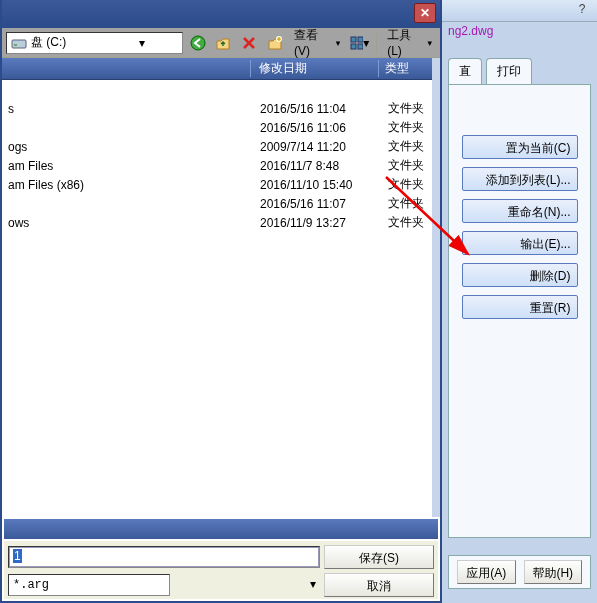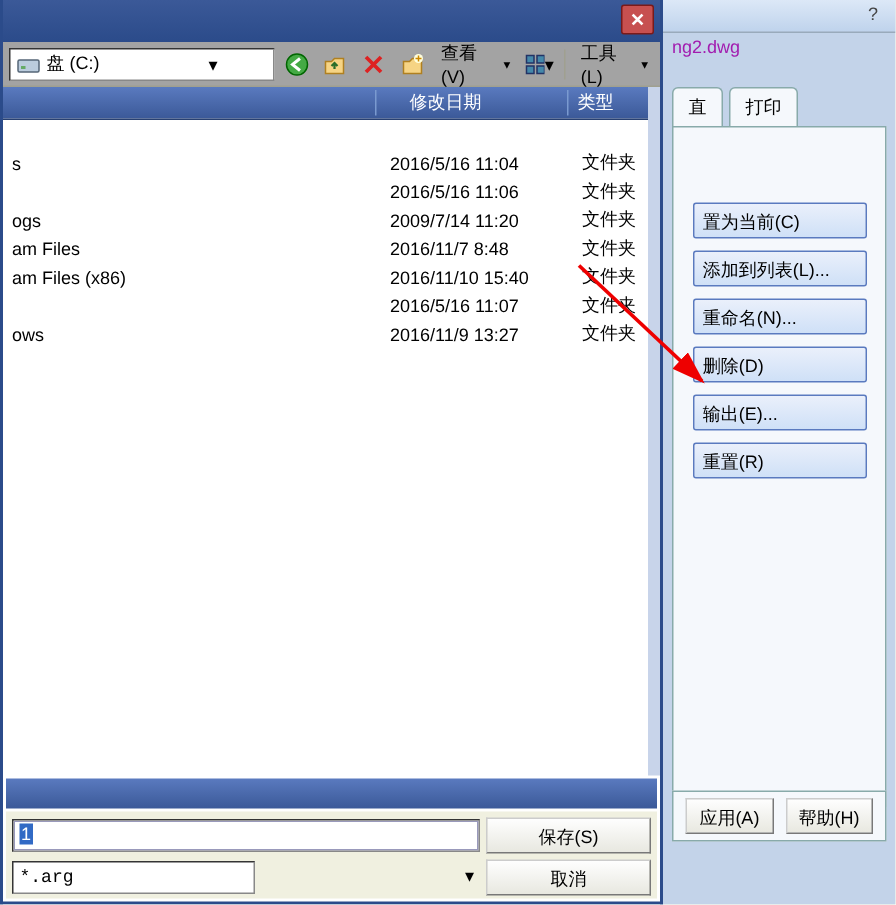--- a/index.html
+++ b/index.html
@@ -15,21 +15,21 @@
   .addr span{margin-left:4px; flex:1;}
   .addr .dd{width:14px;text-align:center;}
   .tb-btn { width:22px; height:22px; display:flex; align-items:center; justify-content:center; border:1px solid transparent; cursor:pointer;}
   .tb-sep{width:1px;height:20px;background:#a0a090;margin:0 2px;}
   .tb-text{display:flex;align-items:center;padding:0 4px;cursor:pointer;}
   .tb-text .dd{font-size:9px;margin-left:2px;}
 
   .listarea { position:absolute; left:0; top:58px; right:8px; bottom:84px; background:#fff; overflow:hidden;}
   .list-header { display:flex; background:linear-gradient(#5a7abf,#3b5998); color:#fff; height:22px; align-items:center; border-bottom:1px solid #284070;}
   .col-name{flex:1; padding-left:6px;}
-  .col-date{width:128px; border-left:1px solid #7a9ad0; padding-left:22px;}
+  .col-date{width:128px; border-left:1px solid #7a9ad0; padding-left:8px;}
   .col-type{width:54px; border-left:1px solid #7a9ad0; padding-left:6px;}
   .list-body .row{display:flex; height:19px; align-items:center;}
   .list-body .row .c-name{flex:1; padding-left:6px;}
   .list-body .row .c-date{width:128px; padding-left:6px;}
   .list-body .row .c-type{width:50px; padding-left:6px;}
 
   .list-scroll{position:absolute; right:0; top:58px; width:8px; bottom:84px; background:#c8d4ea;}
   .bottom-blue{position:absolute; left:2px; right:2px; bottom:62px; height:20px; background:linear-gradient(#5a7abf,#3b5998);}
 
   .bottom-fields{position:absolute; left:2px; right:2px; bottom:2px; height:58px; background:#f0f0e0; display:grid; grid-template-columns: 1fr 110px; grid-template-rows: 1fr 1fr; gap:4px; padding:4px;}
@@ -40,23 +40,23 @@
   .btn-std{height:24px; border:1px outset #ccc; background:linear-gradient(#fefefe,#e8e8e0); cursor:pointer; text-align:center; line-height:22px;}
 
   
   .bgapp{position:absolute; left:442px; top:0; right:0; height:603px; background:#c3d3e9;}
   .bgapp-title{height:22px; background:linear-gradient(#dce8f7,#bfd3ec); border-bottom:1px solid #9ab; display:flex; align-items:center; justify-content:flex-end; padding-right:6px; color:#444;}
   .bgapp-help{width:18px;height:18px;text-align:center;cursor:pointer;}
   .bgapp-tabs{height:44px; padding:4px 6px 0 6px; display:flex; gap:4px; align-items:flex-end;}
   .tab{border:1px solid #8aa; border-bottom:none; background:#f5f8fc; padding:4px 10px; border-radius:4px 4px 0 0;}
   .tab.partial{max-width:42px; overflow:hidden; white-space:nowrap;}
   .bgapp-body{background:#f5f8fc; border:1px solid #8aa; margin:0 6px; height:454px; position:relative;}
-  .btn-blue{display:block; width:116px; height:24px; margin:8px auto 0; border:1px solid #5a7abf; background:linear-gradient(#eaf0fb,#cfe0f7); cursor:pointer; text-align:left; line-height:22px; border-radius:2px;}
+  .btn-blue{display:block; width:116px; height:24px; margin:8px auto 0; border:1px solid #5a7abf; background:linear-gradient(#eaf0fb,#cfe0f7); cursor:pointer; text-align:right; line-height:22px; border-radius:2px;}
   .btn-blue:first-child{margin-top:50px;}
-  .bgapp-foot{position:absolute; left:6px; right:6px; bottom:42px; height:34px; background:#f5f8fc; border:1px solid #8aa; display:flex; align-items:center; justify-content:flex-end; gap:8px; padding:0 8px;}
+  .bgapp-foot{position:absolute; left:6px; right:6px; bottom:14px; height:34px; background:#f5f8fc; border:1px solid #8aa; display:flex; align-items:center; justify-content:flex-end; gap:8px; padding:0 8px;}
   .bgapp-foot .btn-std{width:64px;}
 
   
   .arrow{position:absolute; left:383px; top:174px; width:100px; height:90px; pointer-events:none;}
 </style>
 </head>
 <body>
 
 <div class="bgapp">
   <div class="bgapp-title">
@@ -64,22 +64,22 @@
   </div>
   <div style="padding:2px 6px;color:#a21caf;">ng2.dwg</div>
   <div class="bgapp-tabs">
     <div class="tab partial">直</div>
     <div class="tab">打印</div>
   </div>
   <div class="bgapp-body">
     <button class="btn-blue">置为当前(C)</button>
     <button class="btn-blue">添加到列表(L)...</button>
     <button class="btn-blue">重命名(N)...</button>
+    <button class="btn-blue">输出(E)...</button>
     <button class="btn-blue">删除(D)</button>
-    <button class="btn-blue">输出(E)...</button>
     <button class="btn-blue">重置(R)</button>
   </div>
   <div class="bgapp-foot">
     <button class="btn-std">应用(A)</button>
     <button class="btn-std">帮助(H)</button>
   </div>
 </div>
 
 <div class="dlg">
   <div class="dlg-titlebar">

